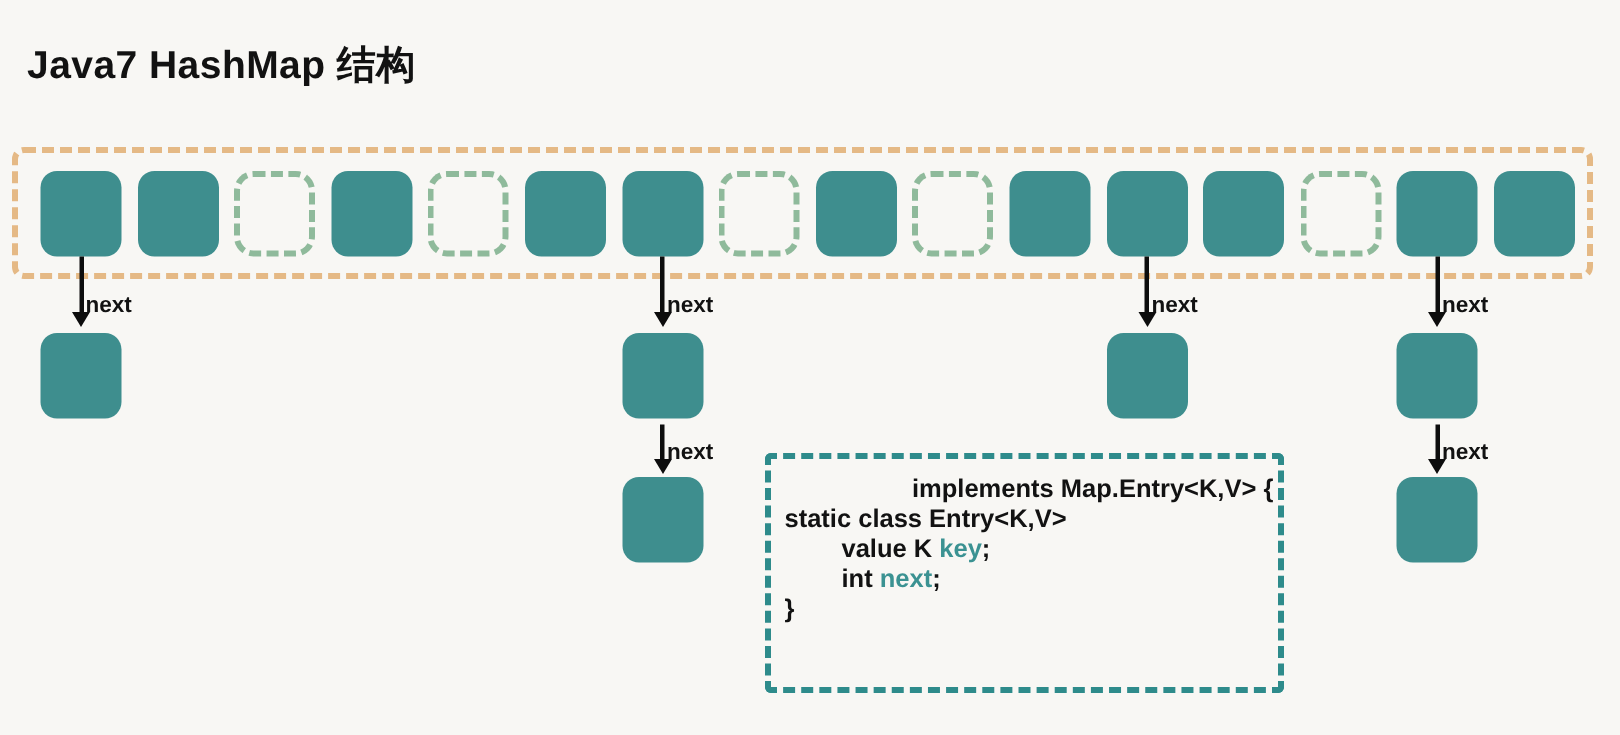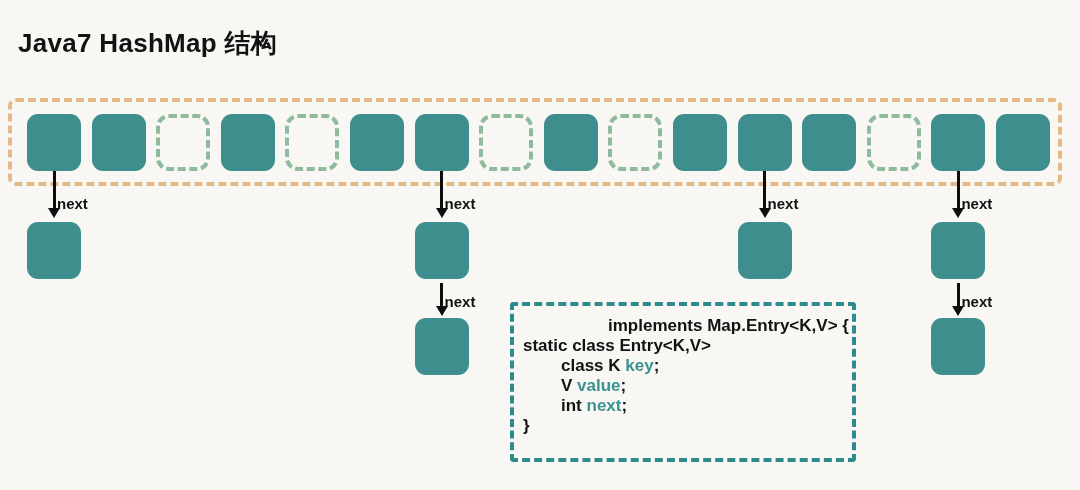--- a/index.html
+++ b/index.html
@@ -73,18 +73,17 @@
       <div class="next-label" style="left: 961.4px; top: 196px;">next</div>
       <div class="chain-node" style="left: 931.4px; top: 222px;"></div>
       <div class="arrow-line" style="left: 956.9px; top: 283px; height: 24px;"></div>
       <div class="arrow-head" style="left: 952.4px; top: 306px;"></div>
       <div class="next-label" style="left: 961.4px; top: 294px;">next</div>
       <div class="chain-node" style="left: 931.4px; top: 318px;"></div>
     </div>
   <div id="code-box">
       <div class="code-line" style="padding-left: 85px;"><span>implements Map.Entry&lt;K,V&gt; {</span></div>
       <div class="code-line" style="padding-left: 0px;"><span>static class Entry&lt;K,V&gt;</span></div>
-      <div class="code-line" style="padding-left: 38px;"><span>class K </span><span class="accent">key</span><span>;</span></div>
-      <div class="code-line" style="padding-left: 38px;"><span>V </span><span class="accent">value</span><span>;</span></div>
+      <div class="code-line" style="padding-left: 38px;"><span>value K </span><span class="accent">key</span><span>;</span></div>
       <div class="code-line" style="padding-left: 38px;"><span>int </span><span class="accent">next</span><span>;</span></div>
       <div class="code-line" style="padding-left: 0px;"><span>}</span></div>
     </div>
 </div>
 
 </body></html>

